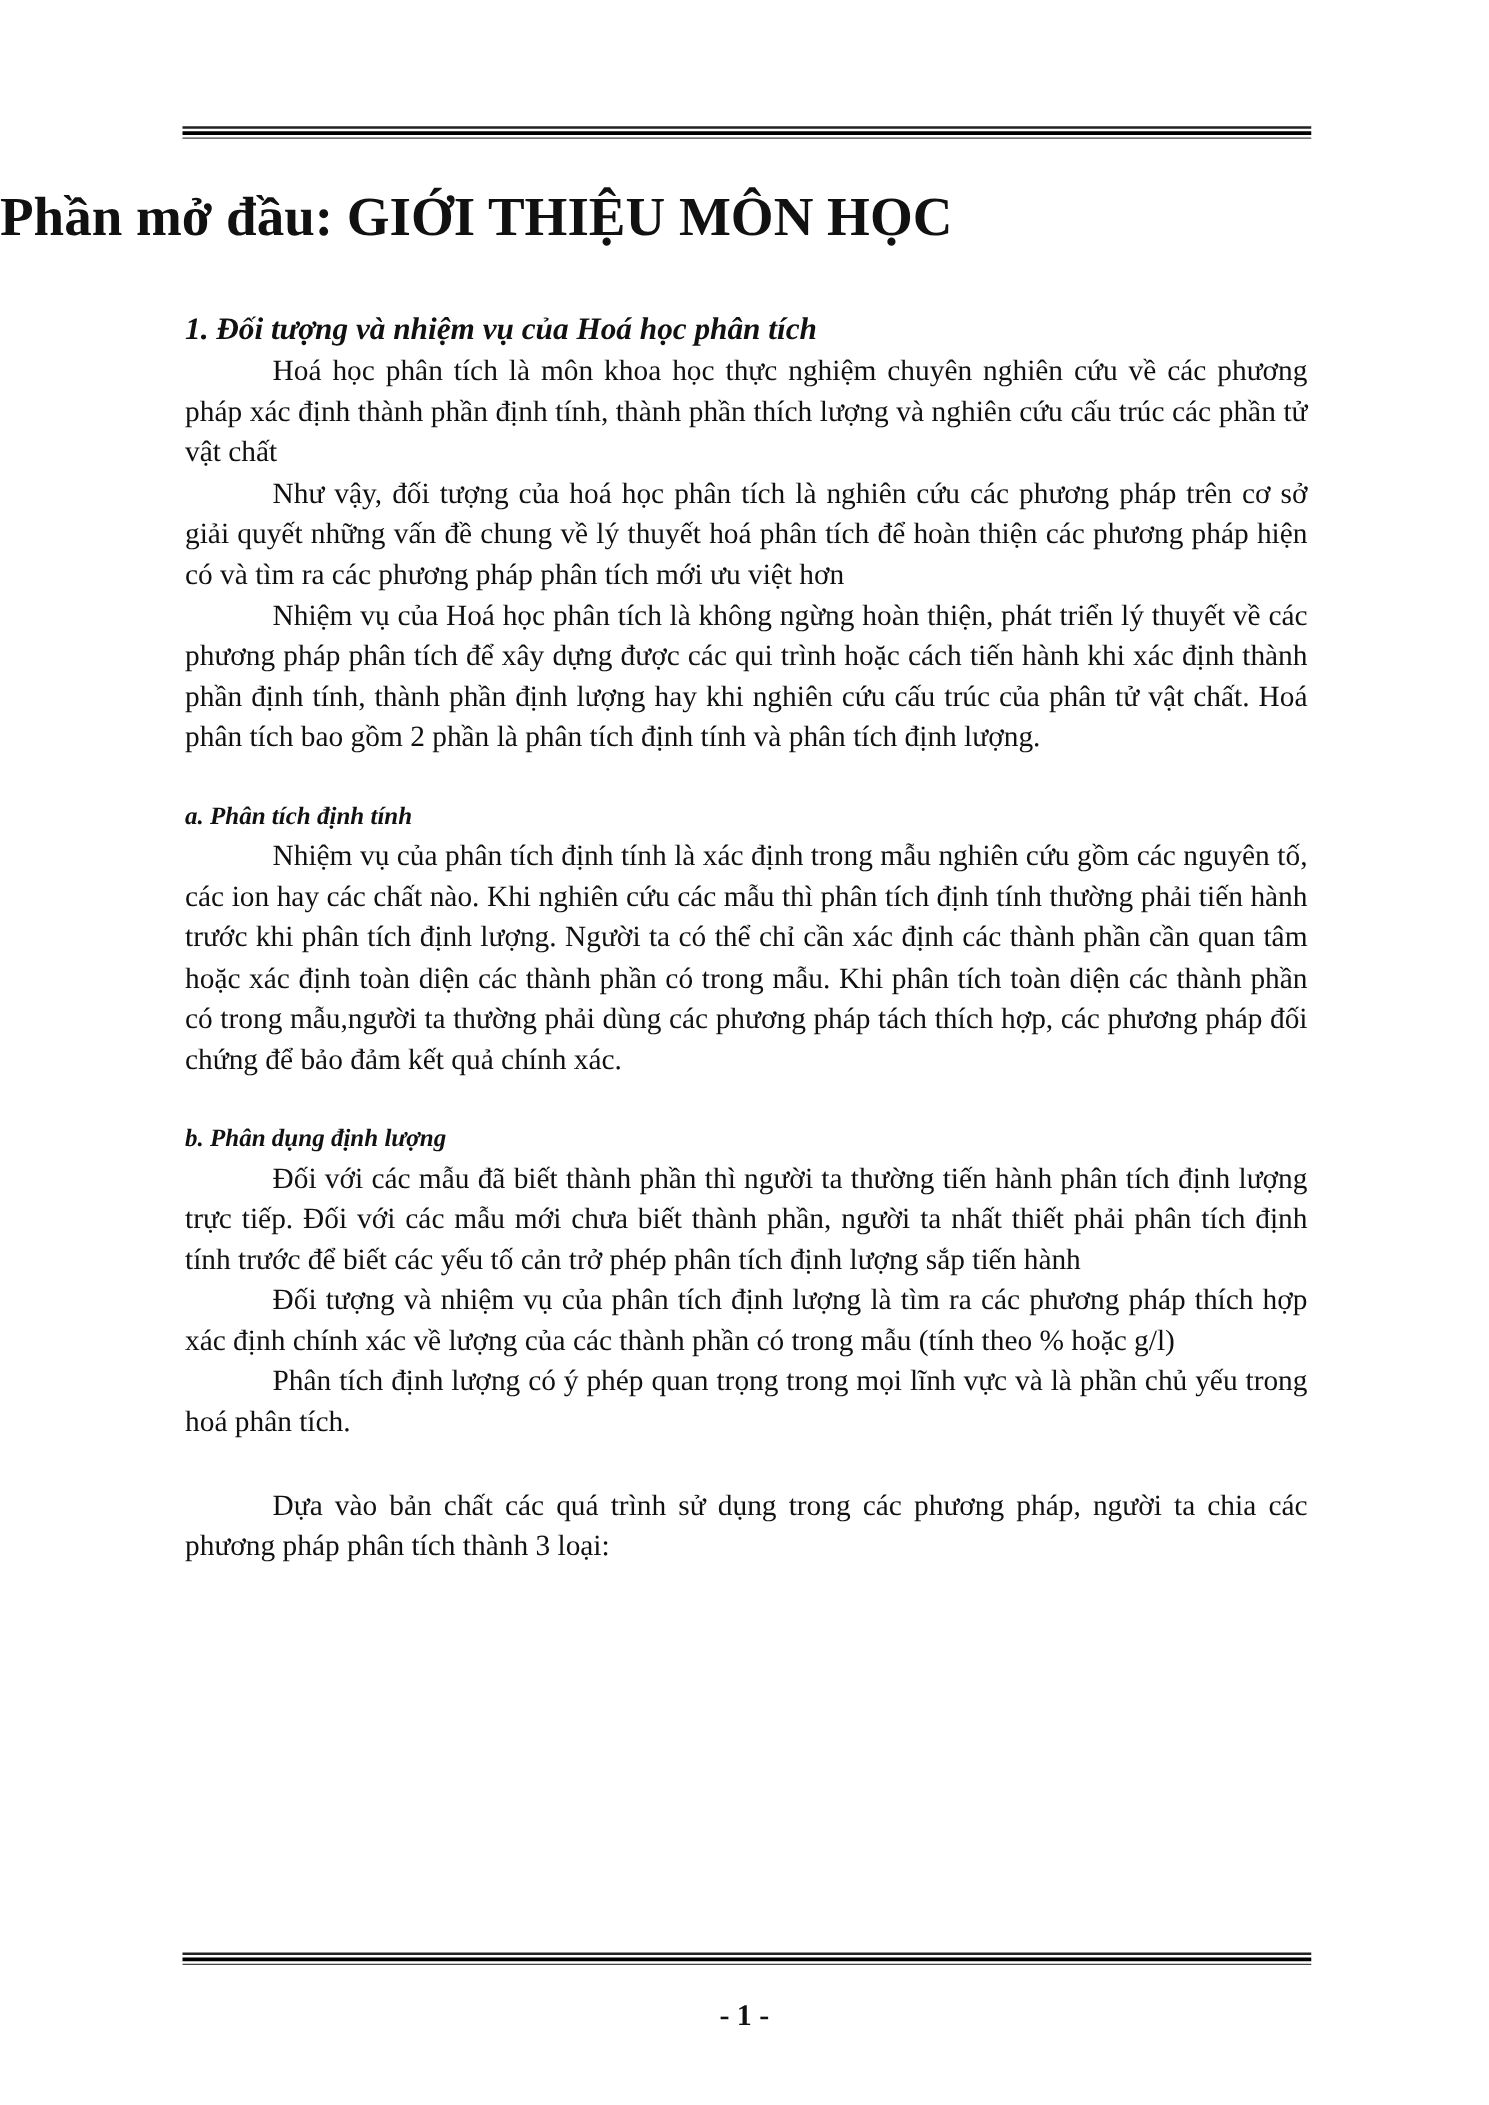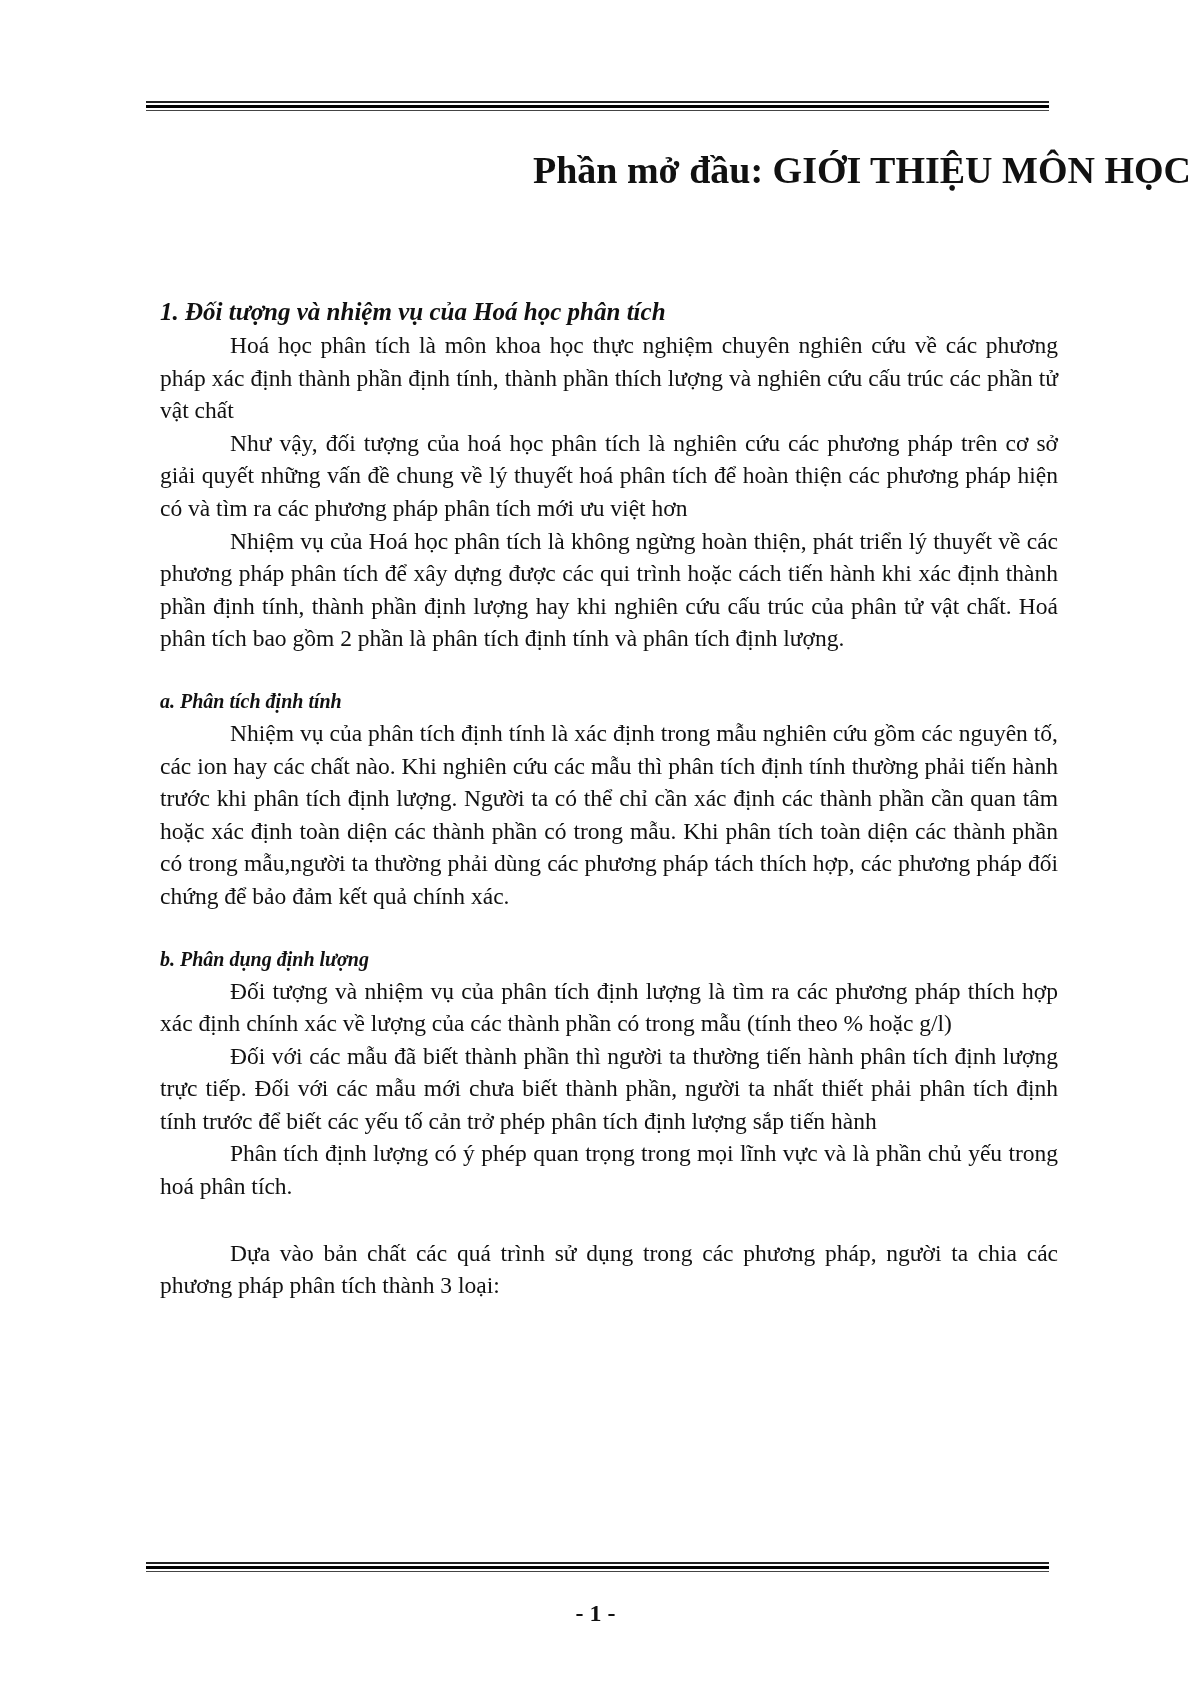--- a/index.html
+++ b/index.html
@@ -35,33 +35,32 @@
     margin-top: 2px;
   }
   #top-rule { top: 101px; }
   #bottom-rule { top: 1562px; }
 
   .title {
     position: absolute;
     top: 148px;
     left: 0;
     width: 1191px;
-    text-align: right;
+    text-align: left;
     font-weight: bold;
-    font-size: 38px;
+    font-size: 44px;
     letter-spacing: 0px;
   }
   .content {
     position: absolute;
     top: 247px;
-    left: 160px;
+    left: 148px;
     width: 898px;
     font-size: 23.5px;
     line-height: 32.6px;
-    margin-top: 48px;
   }
   .h1 {
     font-weight: bold;
     font-style: italic;
     font-size: 25px;
     margin: 0;
     line-height: 34px;
   }
   .h2 {
     font-weight: bold;
@@ -103,22 +102,22 @@
   <p>Hoá học phân tích là môn khoa học thực nghiệm chuyên nghiên cứu về các phương pháp xác định thành phần định tính, thành phần thích lượng và nghiên cứu cấu trúc các phần tử vật chất</p>
   <p>Như vậy, đối tượng của hoá học phân tích là nghiên cứu các phương pháp trên cơ sở giải quyết những vấn đề chung về lý thuyết hoá phân tích để hoàn thiện các phương pháp hiện có và tìm ra các phương pháp phân tích mới ưu việt hơn</p>
   <p>Nhiệm vụ của Hoá học phân tích là không ngừng hoàn thiện, phát triển lý thuyết về các phương pháp phân tích để xây dựng được các qui trình hoặc cách tiến hành khi xác định thành phần định tính, thành phần định lượng hay khi nghiên cứu cấu trúc của phân tử vật chất. Hoá phân tích bao gồm 2 phần là phân tích định tính và phân tích định lượng.</p>
 
   <div class="gap-sec"></div>
   <h3 class="h2">a. Phân tích định tính</h3>
   <p>Nhiệm vụ của phân tích định tính là xác định trong mẫu nghiên cứu gồm các nguyên tố, các ion hay các chất nào. Khi nghiên cứu các mẫu thì phân tích định tính thường phải tiến hành trước khi phân tích định lượng. Người ta có thể chỉ cần xác định các thành phần cần quan tâm hoặc xác định toàn diện các thành phần có trong mẫu. Khi phân tích toàn diện các thành phần có trong mẫu,người ta thường phải dùng các phương pháp tách thích hợp, các phương pháp đối chứng để bảo đảm kết quả chính xác.</p>
 
   <div class="gap-sec"></div>
   <h3 class="h2">b. Phân dụng định lượng</h3>
+  <p>Đối với các mẫu đã biết thành phần thì người ta thường tiến hành phân tích định lượng trực tiếp. Đối với các mẫu mới chưa biết thành phần, người ta nhất thiết phải phân tích định tính trước để biết các yếu tố cản trở phép phân tích định lượng sắp tiến hành</p>
   <p>Đối tượng và nhiệm vụ của phân tích định lượng là tìm ra các phương pháp thích hợp xác định chính xác về lượng của các thành phần có trong mẫu (tính theo % hoặc g/l)</p>
-  <p>Đối với các mẫu đã biết thành phần thì người ta thường tiến hành phân tích định lượng trực tiếp. Đối với các mẫu mới chưa biết thành phần, người ta nhất thiết phải phân tích định tính trước để biết các yếu tố cản trở phép phân tích định lượng sắp tiến hành</p>
   <p>Phân tích định lượng có ý phép quan trọng trong mọi lĩnh vực và là phần chủ yếu trong hoá phân tích.</p>
 
   <div class="gap-head"></div>
   <div style="height:6px"></div>
   <p>Dựa vào bản chất các quá trình sử dụng trong các phương pháp, người ta chia các phương pháp phân tích thành 3 loại:</p>
 </div>
 
 <div id="bottom-rule" class="rule">
   <div class="thin"></div>
     <div class="thick"></div>

